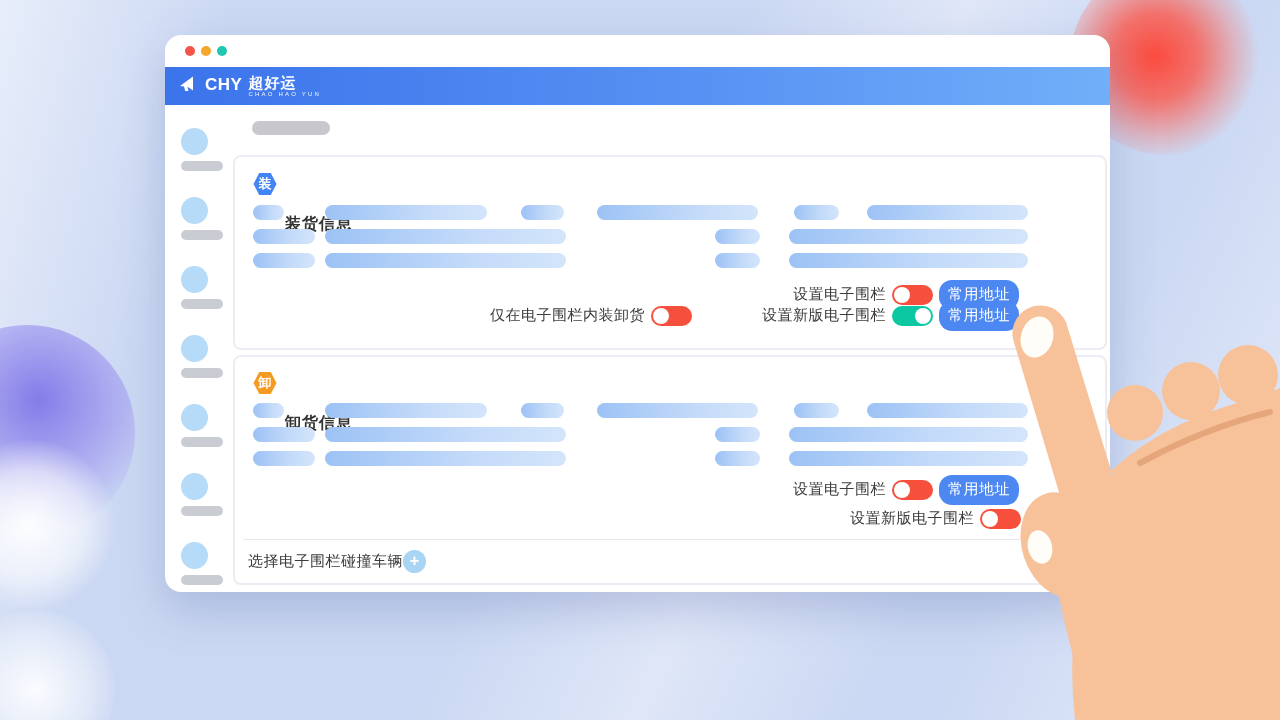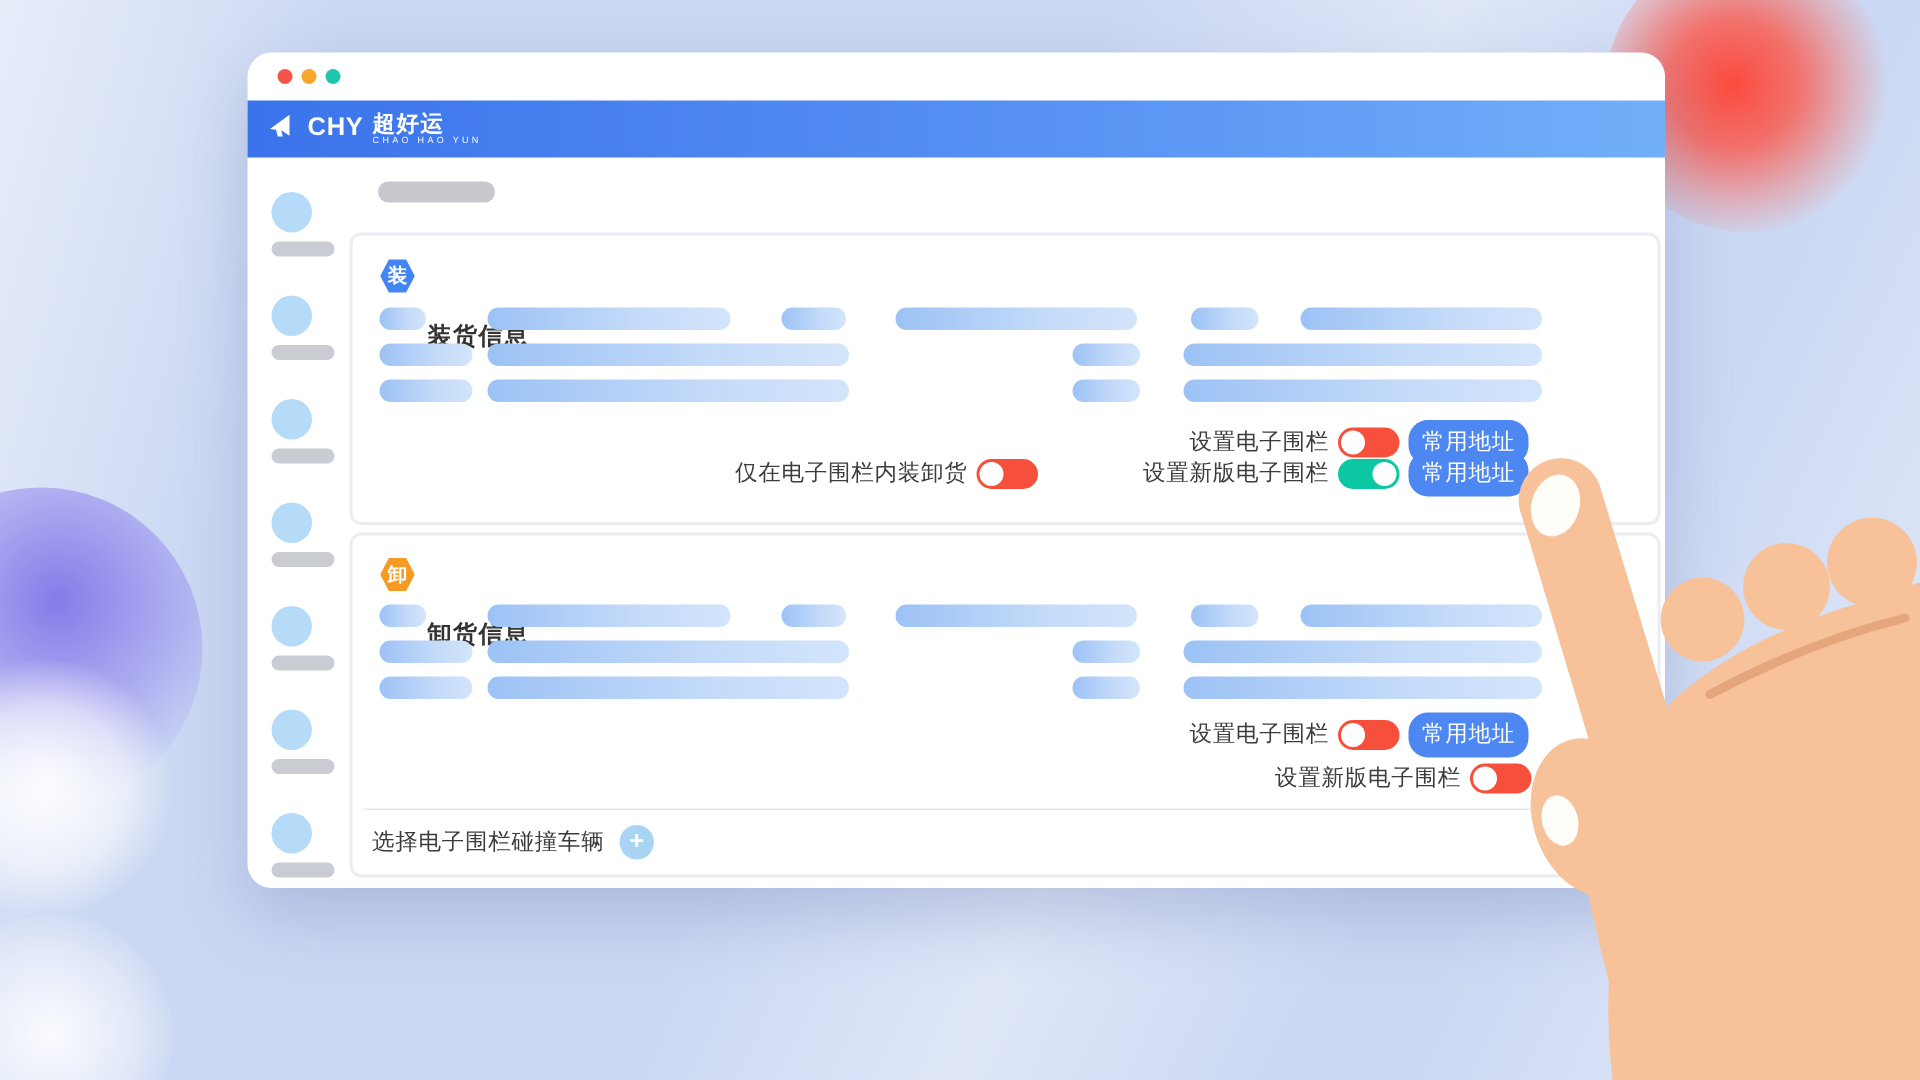--- a/index.html
+++ b/index.html
@@ -63,21 +63,21 @@
   .ctrl{position:absolute;display:flex;align-items:center;gap:6px;height:25px;}
   .ctrl-label{font-size:15px;color:#3c3c3c;letter-spacing:.5px;white-space:nowrap;}
   .toggle{position:relative;width:41px;height:20px;border-radius:10px;flex:0 0 auto;}
   .toggle::after{content:"";position:absolute;top:2px;left:2px;width:16px;height:16px;border-radius:50%;background:#fff;}
   .toggle[data-state="on"]::after{left:auto;right:2px;}
   .pill-btn{height:25px;padding:15px 9px;border:none;border-radius:13px;background:#4c87f2;color:#fff;
     font-size:15px;letter-spacing:.5px;display:flex;align-items:center;font-family:inherit;}
   .grp{display:flex;align-items:center;gap:6px;}
   .grp+.grp{margin-left:64px;}
   .divider{position:absolute;left:8px;right:8px;top:182px;height:1px;background:#e7e7ef;}
-  .bottomrow{position:absolute;left:13px;top:191px;display:flex;align-items:center;gap:10px;height:26px;}
+  .bottomrow{position:absolute;left:13px;top:191px;display:flex;align-items:center;height:26px;}
   .add-btn{width:23px;height:23px;border-radius:50%;background:#a9d4f4;color:#fff;border:none;
     font-size:17px;font-weight:700;display:flex;align-items:center;justify-content:center;line-height:1;padding:0 0 2px 0;}
 
   .hand{position:absolute;left:0;top:0;z-index:5;pointer-events:none;}
 </style>
 </head>
 <body>
 
 <div class="stage">
 

